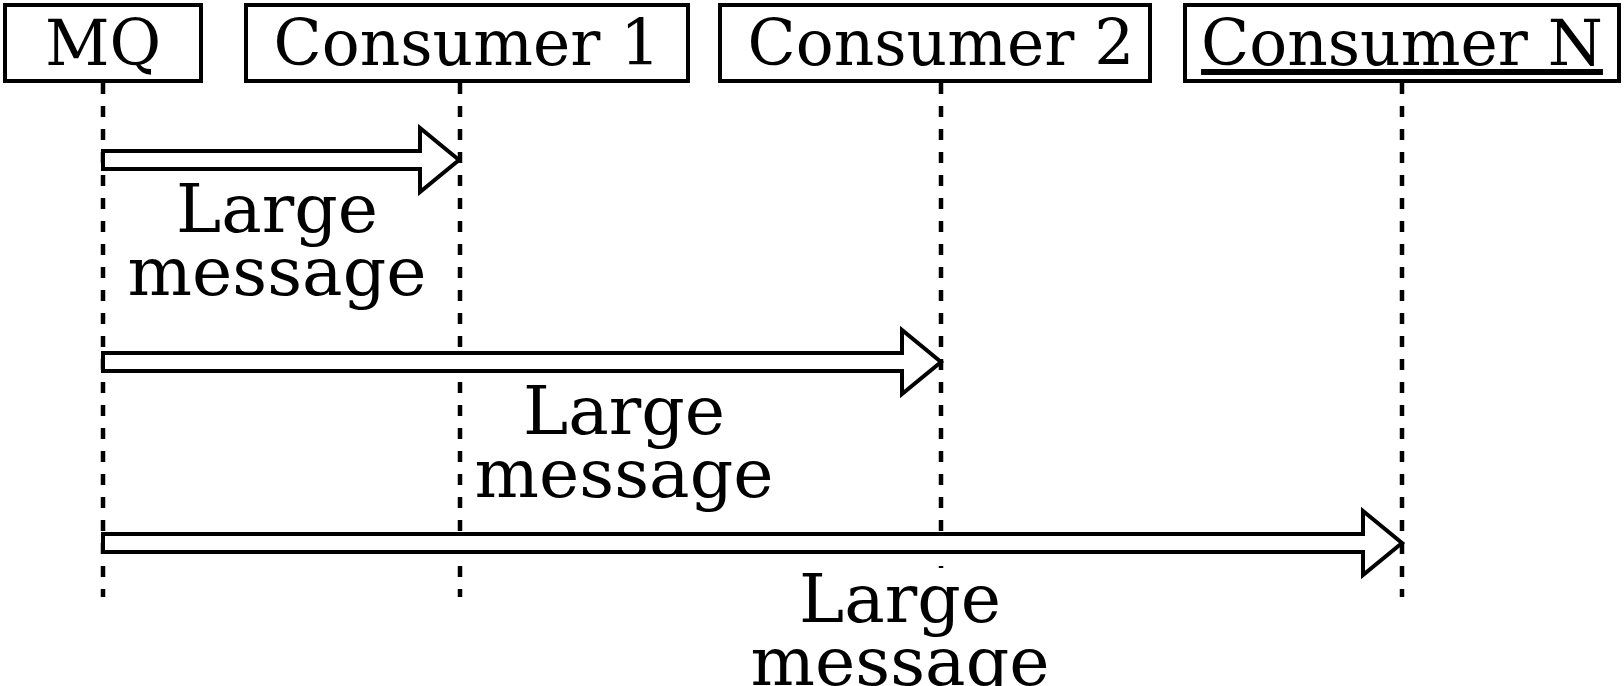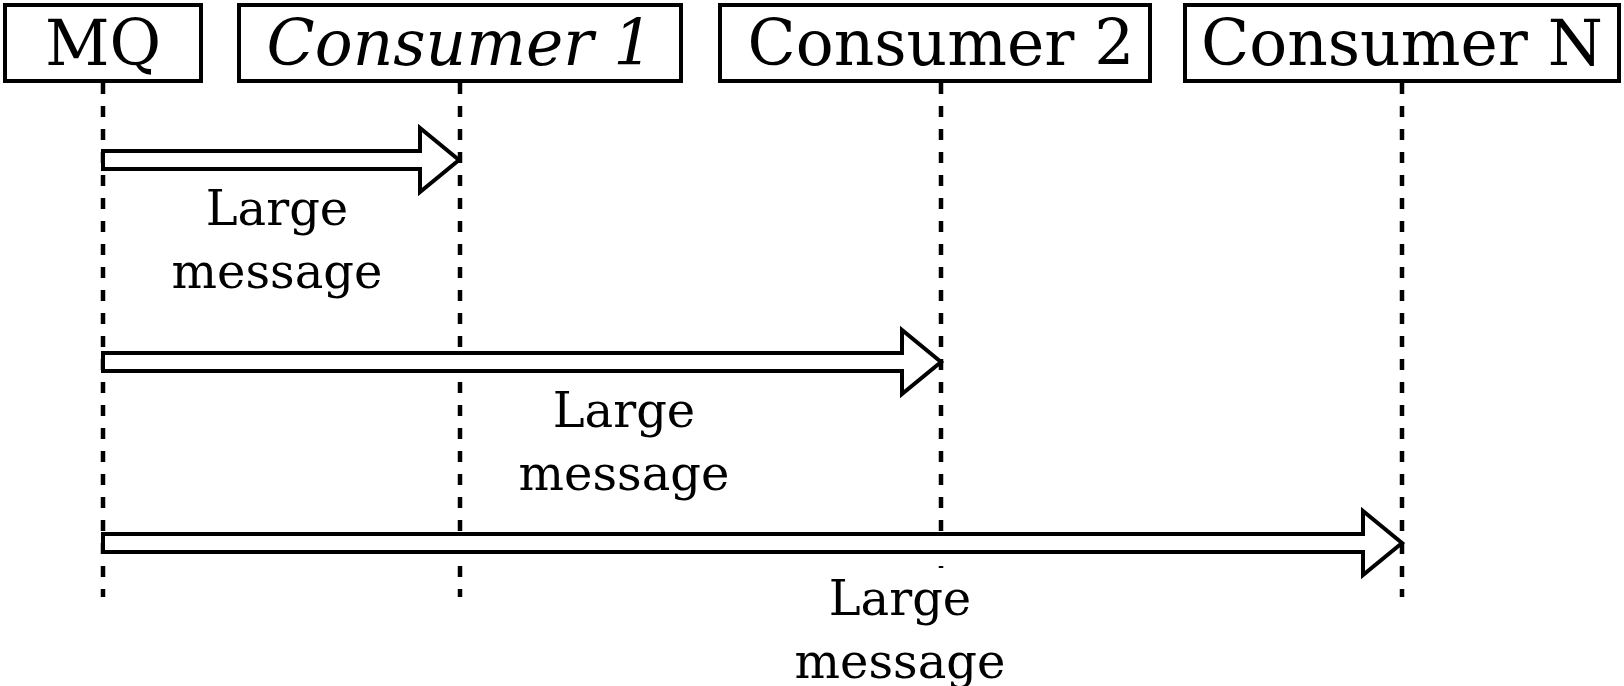--- a/index.html
+++ b/index.html
@@ -34,40 +34,40 @@
     position: absolute;
     left: 0;
     top: 0;
     width: 1624px;
     height: 686px;
   }
   .msg-label {
     position: absolute;
     transform: translateX(-50%);
     text-align: center;
-    font-size: 48px;
+    font-size: 68px;
     line-height: 63px;
     white-space: nowrap;
   }
 </style>
 </head>
 <body>
 
 <div class="stage">
 
   <div class="participant-box" style="left:3px; width:200px;">
     <span>MQ</span>
   </div>
-  <div class="participant-box" style="left:237px; width:446px;font-style:italic;">
+  <div class="participant-box" style="left:244px; width:446px;">
     <span>Consumer 1</span>
   </div>
   <div class="participant-box" style="left:718px; width:434px;padding-left:12px;">
     <span>Consumer 2</span>
   </div>
-  <div class="participant-box" style="left:1183px; width:438px;">
+  <div class="participant-box" style="left:1183px; width:438px;text-decoration:underline;">
     <span>Consumer N</span>
   </div>
 
   <svg class="svg-layer" viewBox="0 0 1624 686">
 
     <line x1="103" y1="83" x2="103" y2="597" stroke="#000000" stroke-width="4.5" stroke-dasharray="11 12"></line>
     <line x1="460" y1="83" x2="460" y2="597" stroke="#000000" stroke-width="4.5" stroke-dasharray="11 12"></line>
     <line x1="941" y1="83" x2="941" y2="568" stroke="#000000" stroke-width="4.5" stroke-dasharray="11 12"></line>
     <line x1="1402" y1="83" x2="1402" y2="597" stroke="#000000" stroke-width="4.5" stroke-dasharray="11 12"></line>
 

